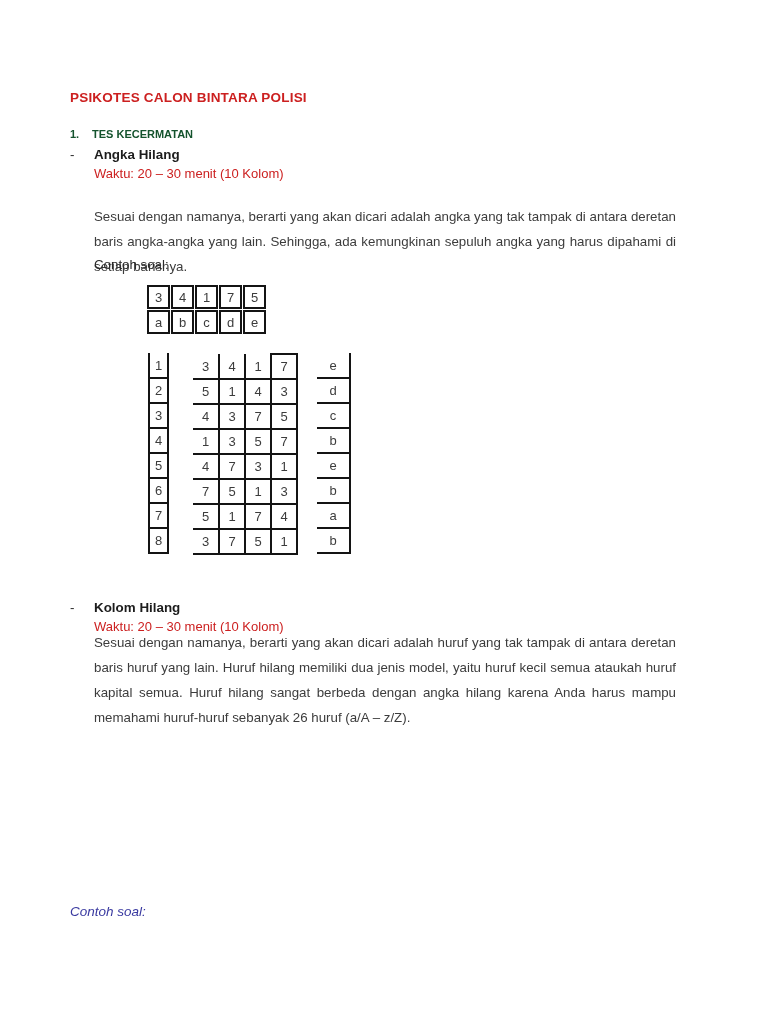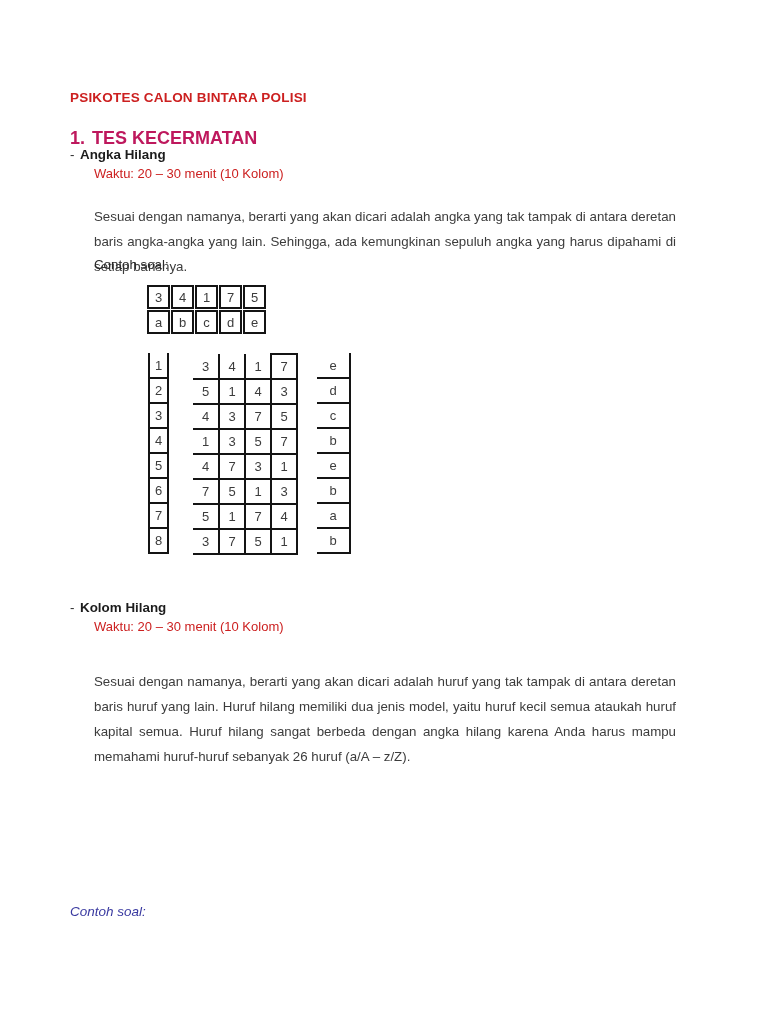--- a/index.html
+++ b/index.html
@@ -15,29 +15,29 @@
   }
   .abs { position: absolute; }
 
   .doc-title {
     left: 70px; top: 90px;
     font-size: 13.5px; font-weight: bold;
     color: #cc2020; letter-spacing: .2px;
   }
   .section-heading {
     left: 70px; top: 128px;
-    font-size: 18px; font-weight: bold; color: #be185d;
+    font-size: 11px; font-weight: bold; color: #14532d;
   }
   .section-heading .num { display: inline-block; width: 22px; }
 
   .item-dash {
     left: 70px; font-size: 13.3px; color: #2a2a2a;
   }
   .item-title {
-    left: 80px; font-size: 13.4px; font-weight: bold; color: #1c1c1c;
+    left: 94px; font-size: 13.4px; font-weight: bold; color: #1c1c1c;
   }
   .time-line {
     left: 94px; font-size: 13px; color: #cc2020;
   }
   .body-para {
     left: 94px; width: 582px;
     font-size: 13.3px; line-height: 25px;
     text-align: justify; color: #3c3c3c;
   }
   .example-label {
@@ -238,17 +238,17 @@
           </tr>
     </tbody>
       </table>
 
   </div>
 
   <div class="abs item-dash" style="top:600px">-</div>
   <div class="abs item-title" style="top:600px">Kolom Hilang</div>
   <div class="abs time-line" style="top:619px">Waktu: 20 – 30 menit (10 Kolom)</div>
 
-  <div class="abs body-para" style="top:669px">Sesuai dengan namanya, berarti yang akan dicari adalah huruf yang tak tampak di antara deretan baris huruf yang lain. Huruf hilang memiliki dua jenis model, yaitu huruf kecil semua ataukah huruf kapital semua. Huruf hilang sangat berbeda dengan angka hilang karena Anda harus mampu memahami huruf-huruf sebanyak 26 huruf (a/A – z/Z).</div>
+  <div class="abs body-para" style="top:630px">Sesuai dengan namanya, berarti yang akan dicari adalah huruf yang tak tampak di antara deretan baris huruf yang lain. Huruf hilang memiliki dua jenis model, yaitu huruf kecil semua ataukah huruf kapital semua. Huruf hilang sangat berbeda dengan angka hilang karena Anda harus mampu memahami huruf-huruf sebanyak 26 huruf (a/A – z/Z).</div>
 
   <div class="abs footer-example" style="top:904px">Contoh soal:</div>
 
 </div>
 
 </body></html>

